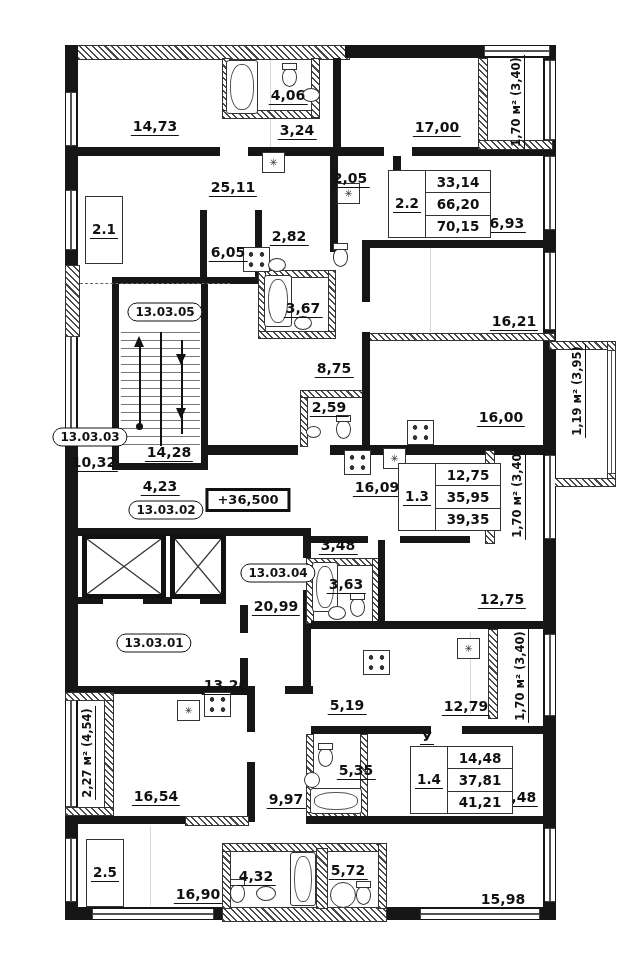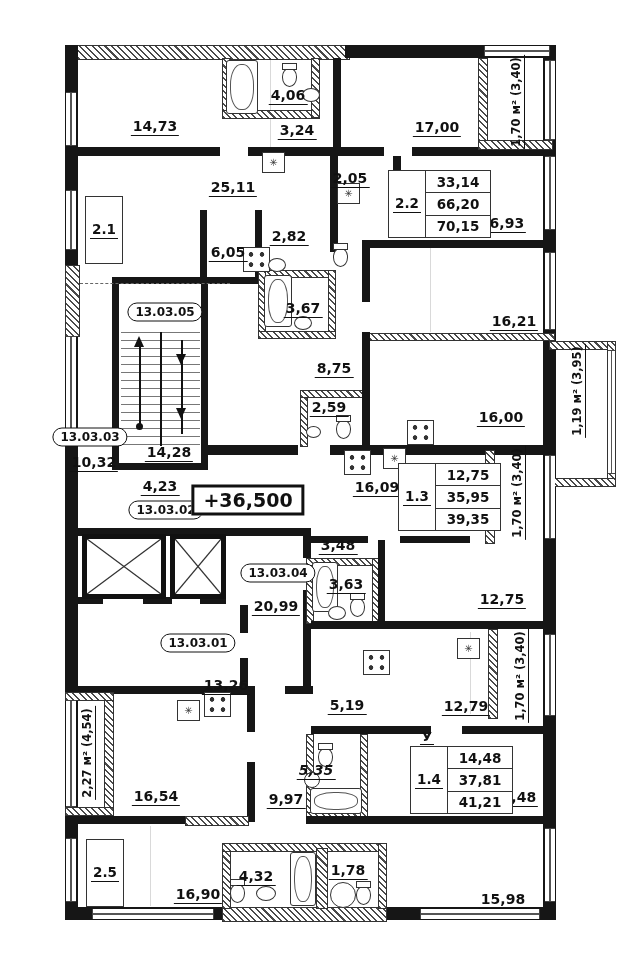--- a/index.html
+++ b/index.html
@@ -21,21 +21,21 @@
        background:#fff;padding:1px 7px 2px;}
   .apt{position:absolute;display:flex;background:#fff;border:1.5px solid #333;z-index:5;}
   .apt-id{width:36px;display:flex;align-items:center;justify-content:center;
           font-weight:bold;font-size:13.5px;}
   .apt-id span{border-bottom:1.3px solid #111;padding:0 2px 1px;}
   .apt-vals{display:flex;flex-direction:column;border-left:1.5px solid #333;}
   .apt-vals div{flex:1;display:flex;align-items:center;justify-content:center;
           font-weight:bold;font-size:13.5px;min-width:54px;padding:1px 5px;border-top:1.5px solid #333;}
   .apt-vals div:first-child{border-top:0;}
   .elevmark{position:absolute;transform:translate(-50%,-50%);z-index:5;background:#fff;
-          border:3px solid #111;font-weight:bold;font-size:19px;padding:1px 9px 2px;white-space:nowrap;}
+          border:3px solid #111;font-weight:bold;font-size:13px;padding:1px 9px 2px;white-space:nowrap;}
   .umark{position:absolute;transform:translate(-50%,-50%);z-index:5;font-weight:bold;font-size:13px;
           border-bottom:1.2px solid #111;padding:0 2px;}
   .wm{position:absolute;z-index:6;font-weight:bold;font-size:64px;letter-spacing:9px;
           color:rgba(125,135,148,0.30);pointer-events:none;}
   .fix{position:absolute;z-index:2;}
   .tub{border:1.5px solid #333;border-radius:3px;background:#fff;}
   .tub i{position:absolute;left:3px;top:3px;right:3px;bottom:3px;border:1px solid #555;border-radius:45%;}
   .toilet{width:13px;height:17px;border:1.5px solid #333;border-radius:46% 46% 50% 50%;background:#fff;}
   .toilet i{position:absolute;left:-1px;top:-6px;width:13px;height:5px;border:1px solid #333;background:#fff;}
   .sink{border:1.5px solid #333;border-radius:50%;background:#fff;}
@@ -261,33 +261,33 @@
     <div class="lbl" style="left: 169px; top: 453px;">14,28</div>
     <div class="lbl" style="left: 160px; top: 487px;">4,23</div>
     <div class="lbl" style="left: 377px; top: 488px;">16,09</div>
     <div class="lbl" style="left: 338px; top: 546px;">3,48</div>
     <div class="lbl" style="left: 346px; top: 585px;">3,63</div>
     <div class="lbl" style="left: 502px; top: 600px;">12,75</div>
     <div class="lbl" style="left: 276px; top: 607px;">20,99</div>
     <div class="lbl" style="left: 226px; top: 686px;">13,26</div>
     <div class="lbl" style="left: 347px; top: 706px;">5,19</div>
     <div class="lbl" style="left: 466px; top: 707px;">12,79</div>
-    <div class="lbl" style="left: 316px; top: 771px; font-style: italic;">5,35</div>
+    <div class="lbl" style="left: 356px; top: 771px;">5,35</div>
     <div class="lbl" style="left: 514px; top: 798px;">14,48</div>
     <div class="lbl" style="left: 156px; top: 797px;">16,54</div>
     <div class="lbl" style="left: 286px; top: 800px;">9,97</div>
-    <div class="lbl" style="left: 348px; top: 871px;">1,78</div>
+    <div class="lbl" style="left: 348px; top: 871px;">5,72</div>
     <div class="lbl" style="left: 256px; top: 877px;">4,32</div>
     <div class="lbl" style="left: 198px; top: 895px;">16,90</div>
     <div class="lbl" style="left: 503px; top: 900px;">15,98</div>
     <div class="oval" style="left: 165px; top: 312px;">13.03.05</div>
     <div class="oval" style="left: 90px; top: 437px;">13.03.03</div>
     <div class="oval" style="left: 166px; top: 510px;">13.03.02</div>
     <div class="oval" style="left: 278px; top: 573px;">13.03.04</div>
-    <div class="oval" style="left: 154px; top: 643px; margin-left: 44px;">13.03.01</div>
+    <div class="oval" style="left: 154px; top: 643px;">13.03.01</div>
     <div class="balc" style="left: 517px; top: 102px;">1,70 м² (3,40)</div>
     <div class="balc" style="left: 578px; top: 391px;">1,19 м² (3,95)</div>
     <div class="balc" style="left: 518px; top: 493px;">1,70 м² (3,40)</div>
     <div class="balc" style="left: 521px; top: 676px;">1,70 м² (3,40)</div>
     <div class="balc" style="left: 88px; top: 753px;">2,27 м² (4,54)</div>
     <div class="apt" style="left: 85px; top: 196px; height: 66px;">
       <div class="apt-id">
         <span>2.1</span>
       </div>
     </div>

